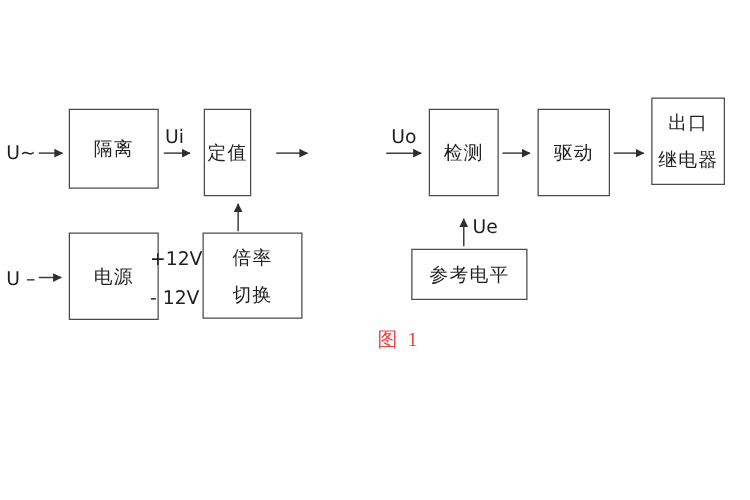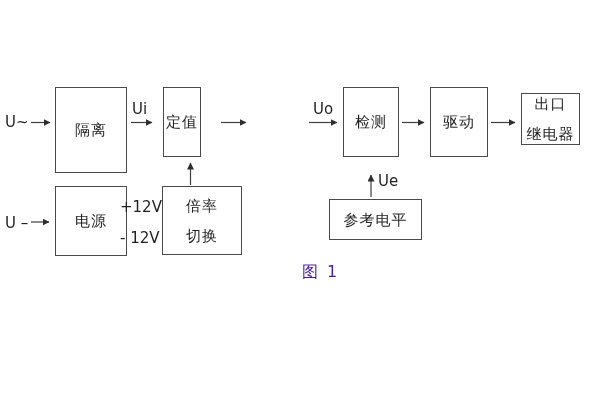--- a/index.html
+++ b/index.html
@@ -7,21 +7,21 @@
     position:relative;width:600px;height:400px;background:#ffffff;
     font-family:"DejaVu Sans","Liberation Sans",sans-serif;
     color:#1f1f1f;overflow:hidden;
   }
   .box{
     position:absolute;box-sizing:border-box;border:1px solid #4a4a4a;background:#ffffff;
     display:flex;flex-direction:column;align-items:center;justify-content:center;
     text-align:center;font-size:15px;line-height:30px;letter-spacing:1px;
   }
   .lbl{position:absolute;font-size:15px;white-space:nowrap;color:#1f1f1f;}
-  .caption{position:absolute;font-size:16px;color:#4c1d95;letter-spacing:2px;}
+  .caption{position:absolute;font-size:16px;color:#ef4444;letter-spacing:2px;font-family:Liberation Serif, serif;}
   svg.connectors{position:absolute;left:0;top:0;width:600px;height:400px;}
   svg.connectors line{stroke:#3f3f3f;stroke-width:1.2;}
 </style>
 </head>
 <body>
 
 <div class="stage">
 
   <svg class="connectors" viewBox="0 0 600 400" xmlns="http://www.w3.org/2000/svg">
     <defs>
@@ -35,38 +35,38 @@
     <line x1="309" y1="122.5" x2="337" y2="122.5" marker-end="url(#ah)"></line>
     <line x1="402" y1="122.5" x2="424" y2="122.5" marker-end="url(#ah)"></line>
     <line x1="491" y1="122.5" x2="515" y2="122.5" marker-end="url(#ah)"></line>
     <line x1="31" y1="222" x2="49" y2="222" marker-end="url(#ah)"></line>
     <line x1="103" y1="206" x2="115" y2="206" marker-end="url(#ah)"></line>
     <line x1="103" y1="237" x2="115" y2="237" marker-end="url(#ah)"></line>
     <line x1="190.5" y1="185" x2="190.5" y2="163" marker-end="url(#ah)"></line>
     <line x1="371" y1="197" x2="371" y2="175" marker-end="url(#ah)"></line>
   </svg>
 
-  <div class="box" style="left:55px;top:87px;width:72px;height:86px">
+  <div class="box" style="left:55px;top:87px;width:72px;height:64px">
     <span>隔离</span>
   </div>
 
   <div class="box" style="left:163px;top:87px;width:38px;height:70px">
     <span>定值</span>
   </div>
 
 
   <div class="box" style="left:343px;top:87px;width:56px;height:70px">
     <span>检测</span>
   </div>
 
   <div class="box" style="left:430px;top:87px;width:58px;height:70px">
     <span>驱动</span>
   </div>
 
-  <div class="box" style="left:521px;top:93px;width:59px;height:52px">
+  <div class="box" style="left:521px;top:78px;width:59px;height:70px">
     <span>出口</span>
     <span>继电器</span>
   </div>
 
   <div class="box" style="left:55px;top:186px;width:72px;height:70px">
     <span>电源</span>
   </div>
 
   <div class="box" style="left:162px;top:186px;width:80px;height:69px">
     <span>倍率</span>

